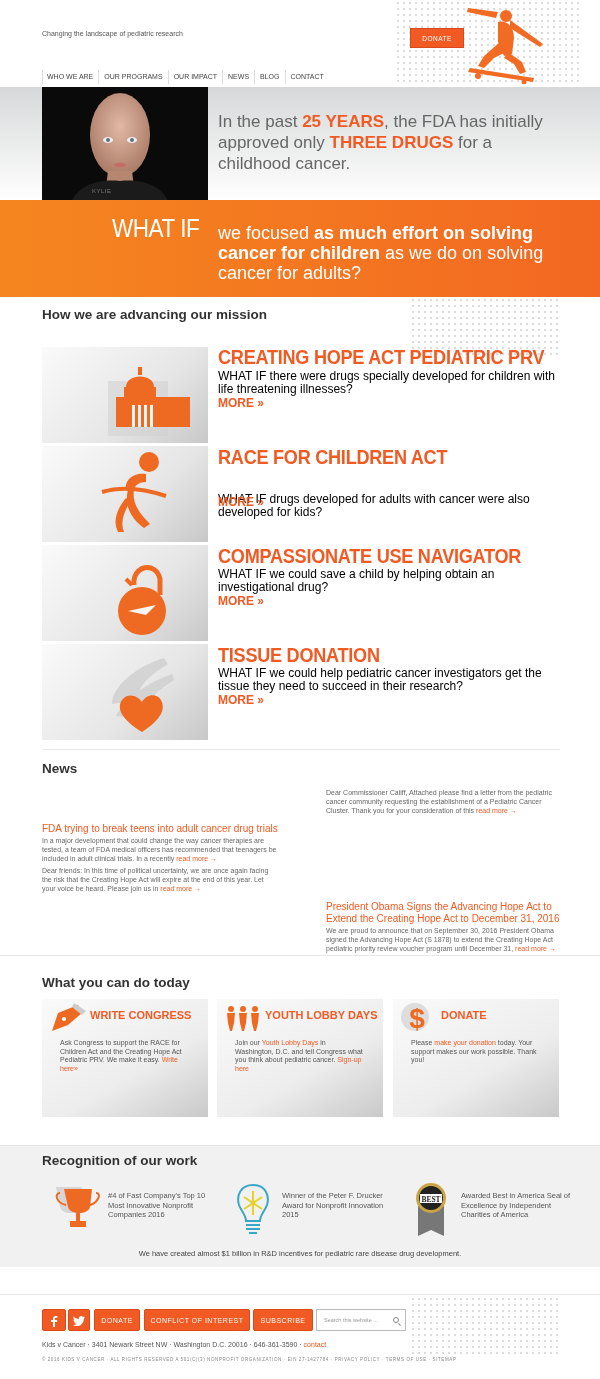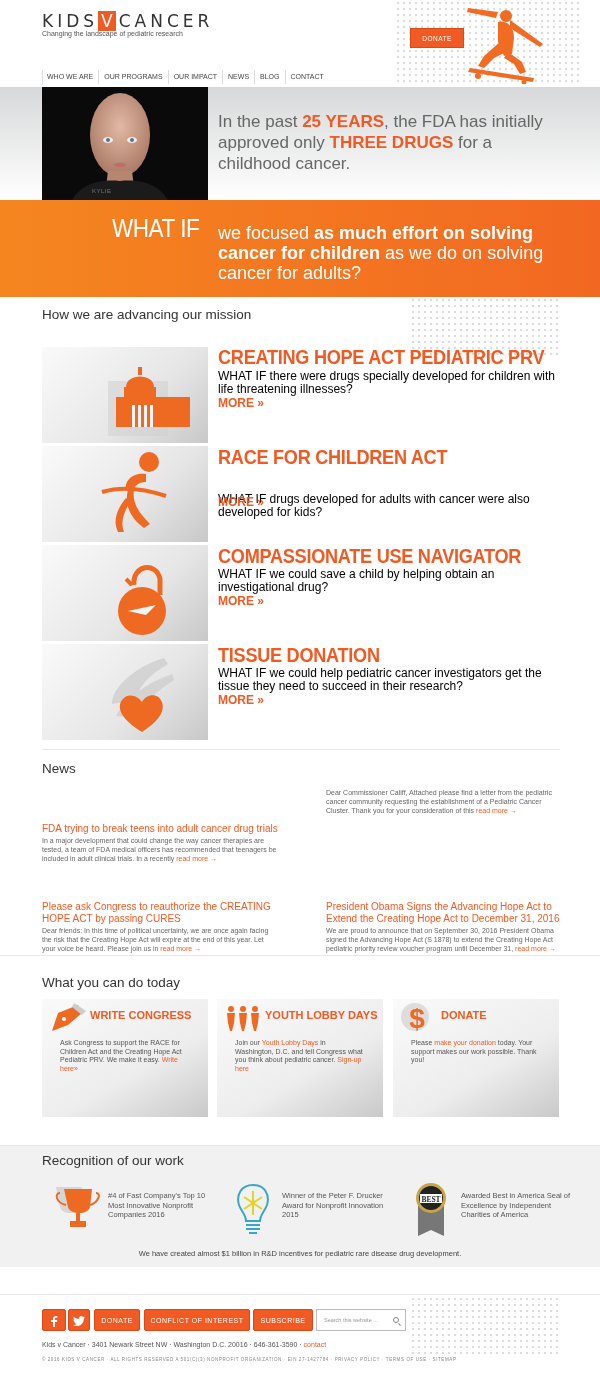--- a/index.html
+++ b/index.html
@@ -24,21 +24,21 @@
   .hero-photo { position: absolute; left: 42px; top: 87px; width: 166px; height: 113px; background: #0a0a0a; overflow: hidden; }
   .hero-caption { position: absolute; left: 50px; bottom: 6px; font-size: 6px; color: #777; letter-spacing: .5px; }
   .hero-text { position: absolute; left: 218px; top: 111px; width: 340px; font-size: 17px; line-height: 21px; color: #666; }
   .hero-text b { color: #f15a22; }
 
   
   .band { position: absolute; left: 0; top: 200px; width: 600px; height: 97px; background: linear-gradient(90deg, #f5861f, #f26822); }
   .band-whatif { position: absolute; left: 112px; top: 214px; font-size: 25px; color: #fff; font-family: "Liberation Sans", sans-serif; letter-spacing: -.5px; transform: scaleX(.9); transform-origin: left; }
   .band-text { position: absolute; left: 218px; top: 223px; width: 360px; font-size: 18px; line-height: 20px; color: #fff; }
 
-  .h2 { position: absolute; font-size: 13.5px; color: #333; font-weight: normal; }
+  .h2 { position: absolute; font-size: 13.5px; color: #333; font-weight: bold; }
 
   
   .prog-img { position: absolute; left: 42px; width: 166px; height: 96px; background: linear-gradient(135deg, #fafafa 0%, #e6e6e6 60%, #c8c8c8 100%); overflow: hidden; }
   .prog-title { position: absolute; left: 218px; font-size: 19.5px; font-weight: bold; color: #f15a22; letter-spacing: -.3px; transform: scaleX(.93); transform-origin: left; white-space: nowrap; }
   .prog-desc { position: absolute; left: 218px; font-size: 12px; line-height: 13px; color: #000000; width: 340px; }
   .prog-more { position: absolute; left: 218px; font-size: 12px; font-weight: bold; color: #f15a22; text-decoration: none; }
 
   .divider { position: absolute; left: 42px; width: 518px; height: 1px; background: #e8e8e8; }
 
   
@@ -67,23 +67,20 @@
   .search-icon::after { content: ""; position: absolute; right: -3px; bottom: -3px; width: 3px; height: 1px; background: #888; transform: rotate(45deg); }
   .addr { position: absolute; left: 42px; top: 1341px; font-size: 7px; color: #555; }
   .addr a { color: #f15a22; text-decoration: none; }
   .legal { position: absolute; left: 42px; top: 1357px; font-size: 4.5px; color: #888; letter-spacing: .6px; white-space: nowrap; }
 </style>
 </head>
 <body>
 
 <div class="header">
   <div class="dots-bg" style="left:395px;top:0;width:185px;height:85px;"></div>
-  <a class="logo">
-    <span>KIDS</span><span class="v">V</span><span>CANCER</span>
-  </a>
   <div class="tagline">Changing the landscape of pediatric research</div>
   <a class="donate-top">DONATE</a>
   <svg class="skater" viewBox="0 0 110 78">
     <g fill="#f26b22">
       <circle cx="58" cy="10" r="6"></circle>
       <path d="M50 6 L20 2 L19 6 L48 12 Z"></path>
       <path d="M62 14 L95 38 L92 41 L62 22 Z"></path>
       <path d="M50 16 C58 14 66 20 66 32 L64 48 L56 50 L50 36 Z"></path>
       <path d="M52 36 L36 50 L30 60 L36 62 L46 52 L58 46 Z"></path>
       <path d="M60 46 L74 56 L78 66 L72 68 L66 58 L56 52 Z"></path>
@@ -197,21 +194,20 @@
 <div class="h2" style="left:42px;top:761px;">News</div>
 
 <div class="news-item" style="left:42px;top:787px;">
   <a class="news-title">FDA trying to break teens into adult cancer drug trials</a>
   <div class="news-body"><span>In a major development that could change the way cancer therapies are tested, a team of FDA medical officers has recommended that teenagers be included in adult clinical trials. In a recently </span><a>read more →</a></div>
 </div>
 <div class="news-item" style="left:326px;top:787px;">
   <div class="news-body"><span>Dear Commissioner Califf, Attached please find a letter from the pediatric cancer community requesting the establishment of a Pediatric Cancer Cluster.  Thank you for your consideration of this </span><a>read more →</a></div>
 </div>
 <div class="news-item" style="left:42px;top:865px;">
-  <a class="news-title">Please ask Congress to reauthorize the CREATING HOPE ACT by passing CURES</a>
   <div class="news-body"><span>Dear friends: In this time of political uncertainty, we are once again facing the risk that the Creating Hope Act will expire at the end of this year. Let your voice be heard.  Please join us in </span><a>read more →</a></div>
 </div>
 <div class="news-item" style="left:326px;top:865px;">
   <a class="news-title">President Obama Signs the Advancing Hope Act to Extend the Creating Hope Act to December 31, 2016</a>
   <div class="news-body"><span>We are proud to announce that on September 30, 2016 President Obama signed the Advancing Hope Act (S 1878) to extend the Creating Hope Act pediatric priority review voucher program until December 31, </span><a>read more →</a></div>
 </div>
 
 <div class="divider" style="top:955px;left:0;width:600px;"></div>
 
 <div class="h2" style="left:42px;top:975px;">What you can do today</div>

